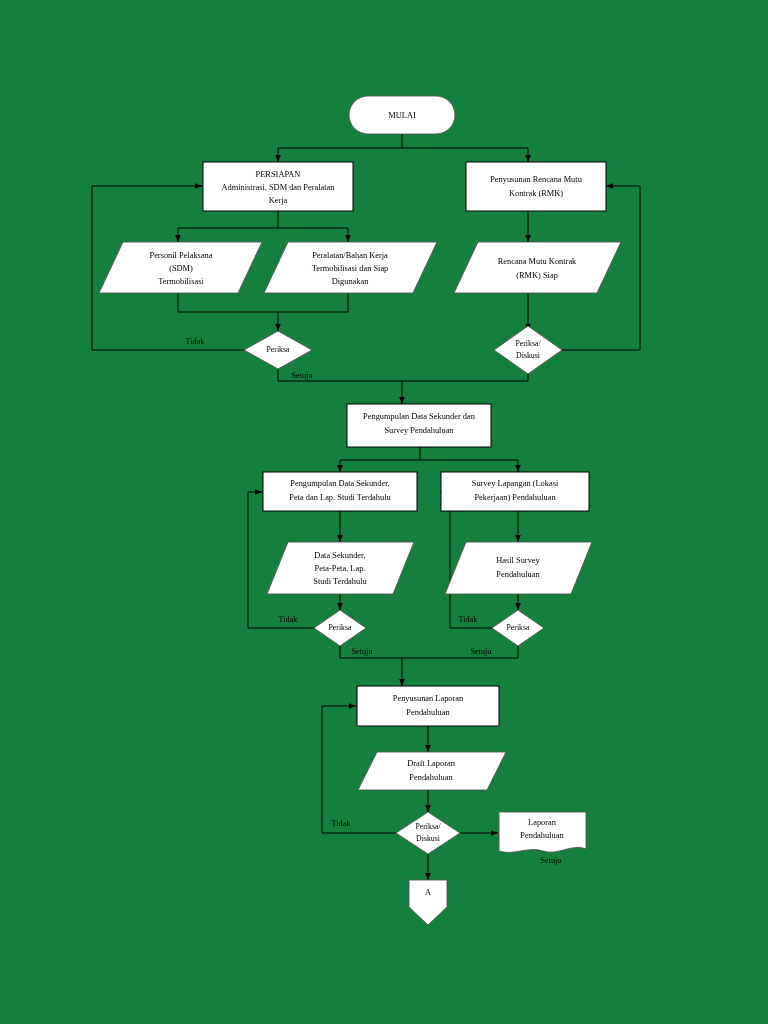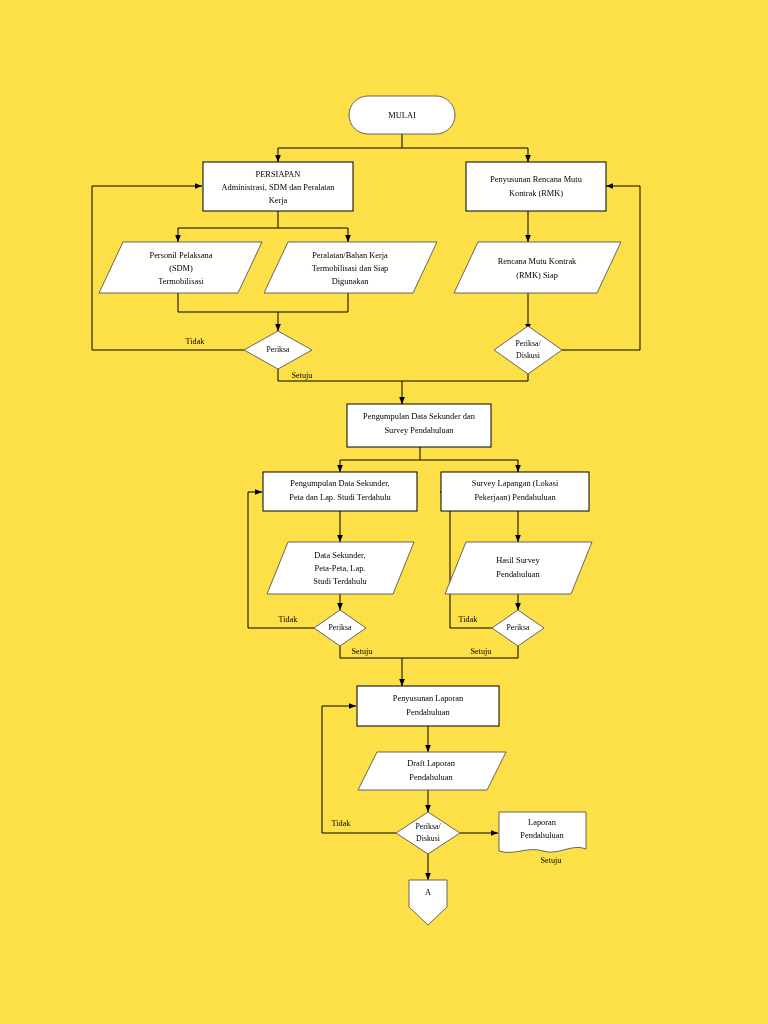--- a/index.html
+++ b/index.html
@@ -10,21 +10,21 @@
   body {
     width: 768px;
     height: 1024px;
     font-family: "Liberation Serif", "DejaVu Serif", serif;
     overflow: hidden;
   }
   #flow-root {
     position: relative;
     width: 768px;
     height: 1024px;
-    background: #fde047;
+    background: #15803d;
   }
   svg#flowchart {
     display: block;
     width: 768px;
     height: 1024px;
   }
   .shape {
     fill: #ffffff;
     stroke: #000000;
     stroke-width: 1;

